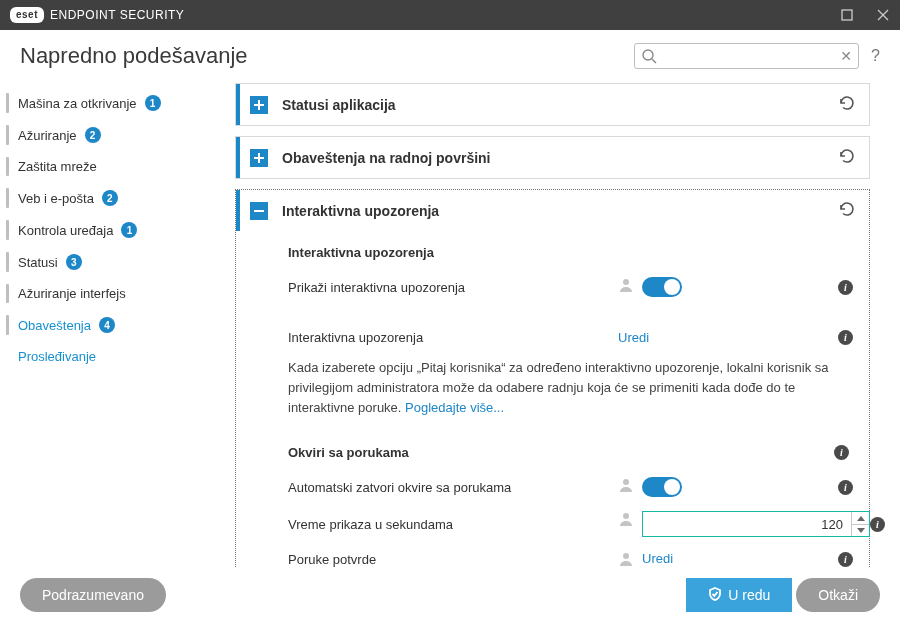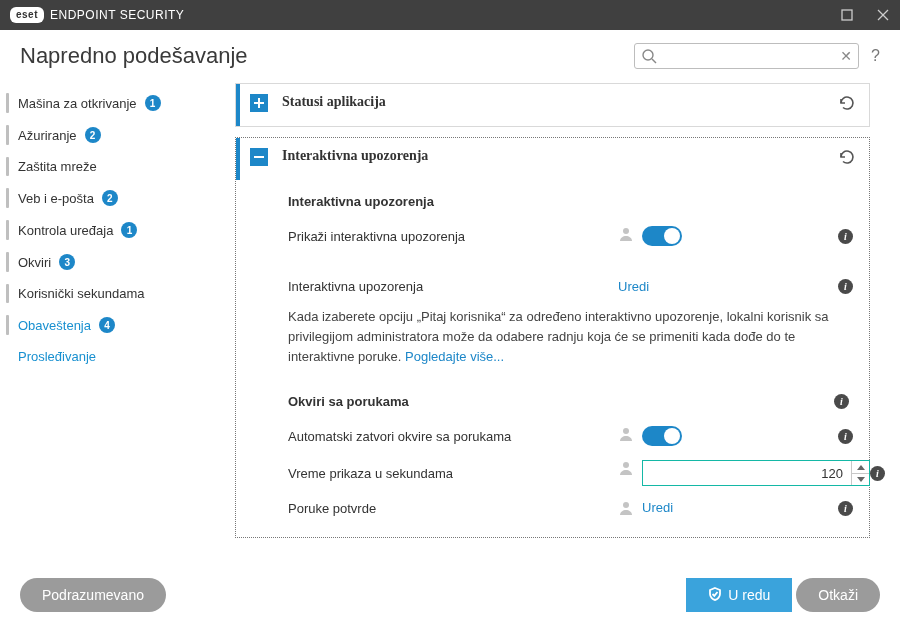--- a/index.html
+++ b/index.html
@@ -26,21 +26,21 @@
   .side-item { position:relative; padding:8px 6px 8px 18px; color:#333; cursor:default; display:flex; align-items:center; }
   .side-item.sub { padding-left:18px; color:#1890d0; }
   .side-item.selected { color:#1890d0; }
   .side-item::before { content:""; position:absolute; left:6px; top:6px; bottom:6px; width:3px; background:#bfbfbf; border-radius:1px; }
   .side-item.noaccent::before { display:none; }
   .badge { display:inline-flex; min-width:16px; height:16px; border-radius:9px; background:#1d87c8; color:#fff; font-size:10px; align-items:center; justify-content:center; padding:0 5px; margin-left:8px; font-weight:600;}
   
   .content { flex:1; padding:0 28px 0 0; overflow-y:auto; }
   .content-inner { padding-right:2px; }
   .section { border:1px solid #d9d9d9; margin-bottom:10px; background:#fff; position:relative; }
-  .section .section-head { display:flex; align-items:flex-start; padding:10px 14px 10px 10px;font-family:Liberation Serif, serif; }
+  .section .section-head { display:flex; align-items:center; padding:10px 14px 10px 10px; }
   .section .section-head .accent { width:4px; align-self:stretch; background:#1d87c8; margin:-10px 10px -10px -10px; }
   .plusminus { width:18px; height:18px; background:#1d87c8; display:inline-flex; align-items:center; justify-content:center; margin-right:14px; }
   .plusminus svg { stroke:#fff; }
   .section-title { font-weight:600; font-size:14px; color:#333; }
   .revert { margin-left:auto; color:#444; cursor:default; }
   .revert svg { stroke:#555; }
   .section.open { border:1px dotted #777; }
 
   .section-body { padding:4px 20px 14px 52px; }
   .subhead { font-weight:700; font-size:13px; color:#333; margin:10px 0 10px 0; display:flex; align-items:center;}
@@ -128,25 +128,25 @@
     </div>
     <div class="side-item">
       <span>Veb i e-pošta</span>
       <span class="badge">2</span>
     </div>
     <div class="side-item">
       <span>Kontrola uređaja</span>
       <span class="badge">1</span>
     </div>
     <div class="side-item">
-      <span>Okviri</span>
+      <span>Statusi</span>
       <span class="badge">3</span>
     </div>
     <div class="side-item">
-      <span>Korisnički sekundama</span>
+      <span>Ažuriranje interfejs</span>
     </div>
     <div class="side-item selected">
       <span>Obaveštenja</span>
       <span class="badge">4</span>
     </div>
     <div class="side-item sub noaccent">
       <span>Prosleđivanje</span>
     </div>
   </div>
 
@@ -163,20 +163,36 @@
               </svg>
             </span>
           <span class="section-title">Statusi aplikacija</span>
           <span class="revert"><svg width="18" height="18" fill="none">
                 <path d="M4 9a6 6 0 1 1 2 4.5" stroke-width="1.6"></path>
                 <path d="M4 5v4h4" stroke-width="1.6"></path>
               </svg></span>
         </div>
       </div>
 
+      <div class="section">
+        <div class="section-head">
+          <div class="accent"></div>
+          <span class="plusminus">
+              <svg width="12" height="12">
+                <line x1="6" y1="1" x2="6" y2="11" stroke-width="2"></line>
+                <line x1="1" y1="6" x2="11" y2="6" stroke-width="2"></line>
+              </svg>
+            </span>
+          <span class="section-title">Obaveštenja na radnoj površini</span>
+          <span class="revert"><svg width="18" height="18" fill="none">
+                <path d="M4 9a6 6 0 1 1 2 4.5" stroke-width="1.6"></path>
+                <path d="M4 5v4h4" stroke-width="1.6"></path>
+              </svg></span>
+        </div>
+      </div>
 
       <div class="section open">
         <div class="section-head">
           <div class="accent"></div>
           <span class="plusminus">
               <svg width="12" height="12">
                 <line x1="1" y1="6" x2="11" y2="6" stroke-width="2"></line>
               </svg>
             </span>
           <span class="section-title">Interaktivna upozorenja</span>

